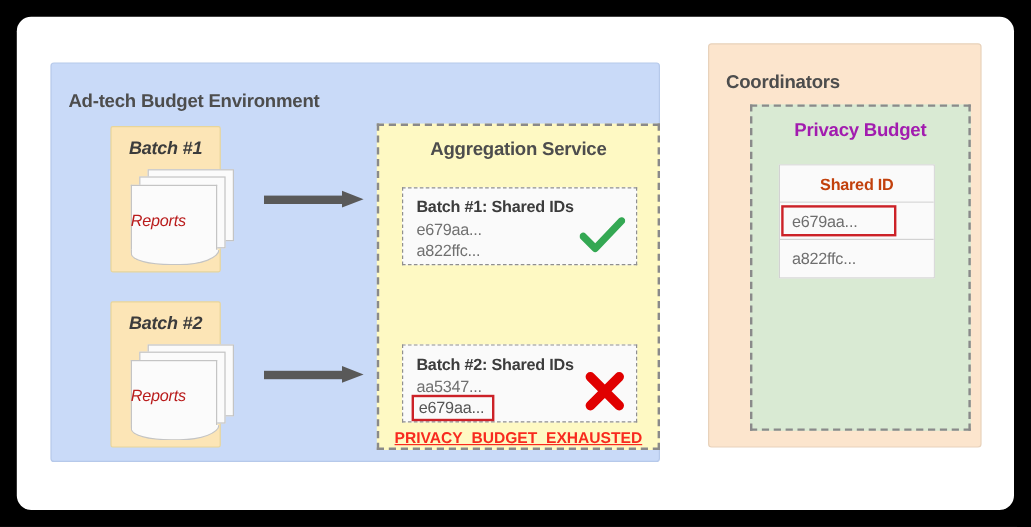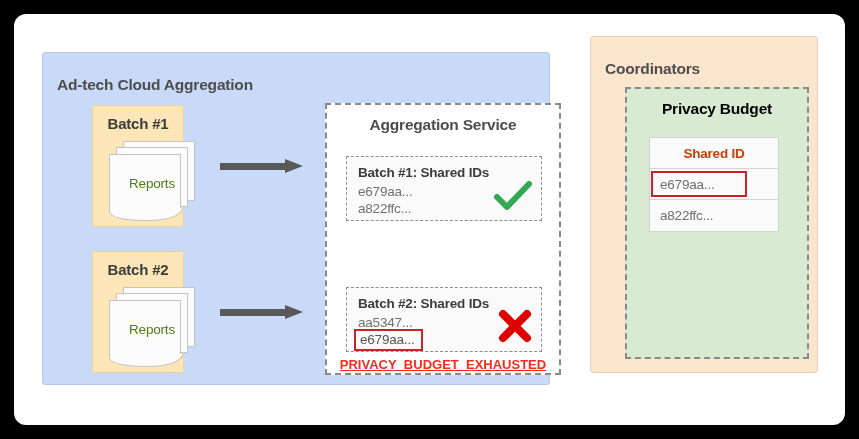--- a/index.html
+++ b/index.html
@@ -55,20 +55,21 @@
   
   .batch-box {
     position: absolute;
     box-sizing: border-box;
     background: #fce5b6;
     border: 1px solid #e8d59a;
     border-radius: 2px;
     width: 92px;
     height: 122px;
     left: 49px;
+    font-style: italic;
   }
   #batch1-box { top: 52px; }
   #batch2-box { top: 198px; }
   .batch-label {
     position: absolute;
     left: 0; right: 0;
     top: 9px;
     text-align: center;
     color: #3c3c3c;
     font-size: 15px;
@@ -107,22 +108,22 @@
     background: #fbfbfb;
     border: 1px solid #c4c4c4;
     border-top: none;
     border-radius: 0 0 36px 36px / 0 0 14px 10px;
     clip-path: inset(0 0 0 0);
   }
   .reports-text {
     position: absolute;
     left: 0; right: 0;
     top: 35px;
-    text-align: center;
-    color: #4d7c0f;
+    text-align: left;
+    color: #b91c1c;
     font-size: 13.5px;
     z-index: 4;
     letter-spacing: -0.2px;
   }
 
   
   .arrow {
     position: absolute;
     left: 177px;
     width: 83px;
@@ -142,23 +143,23 @@
     width: 0; height: 0;
     border-top: 7px solid transparent;
     border-bottom: 7px solid transparent;
     border-left: 18px solid #595959;
   }
 
   
   #agg-service {
     position: absolute;
     box-sizing: border-box;
-    left: 282px; top: 50px;
+    left: 271px; top: 50px;
     width: 236px; height: 272px;
-    background: #ffffff;
+    background: #fef9c3;
     border: 2px dashed #8a8a8a;
   }
   #agg-title {
     position: absolute;
     left: 0; right: 0; top: 11px;
     text-align: center;
     color: #4d4d4d;
     font-size: 15.5px;
     font-weight: 600;
     letter-spacing: -0.2px;
@@ -229,21 +230,21 @@
     box-sizing: border-box;
     left: 34px; top: 50px;
     width: 184px; height: 272px;
     background: #d9ead3;
     border: 2px dashed #8a8a8a;
   }
   #pb-title {
     position: absolute;
     left: 0; right: 0; top: 11px;
     text-align: center;
-    color: #000000;
+    color: #a21caf;
     font-size: 15.5px;
     font-weight: 600;
     letter-spacing: -0.2px;
   }
   #pb-table {
     position: absolute;
     left: 22px; top: 48px;
     width: 130px;
     box-sizing: border-box;
     border: 1px solid #d2d2d2;
@@ -282,21 +283,21 @@
     border: 2.5px solid #cc2127;
   }
 </style>
 </head>
 <body>
 
 <div id="canvas">
 
   <div class="panel" id="adtech-panel">
 
-    <div class="panel-title" id="adtech-title">Ad-tech Cloud Aggregation</div>
+    <div class="panel-title" id="adtech-title">Ad-tech Budget Environment</div>
 
     <div class="batch-box" id="batch1-box">
       <div class="batch-label">Batch #1</div>
       <div class="reports-stack">
         <div class="page p1"></div>
         <div class="page p2"></div>
         <div class="page p3"></div>
         <div class="reports-text">Reports</div>
       </div>
     </div>

